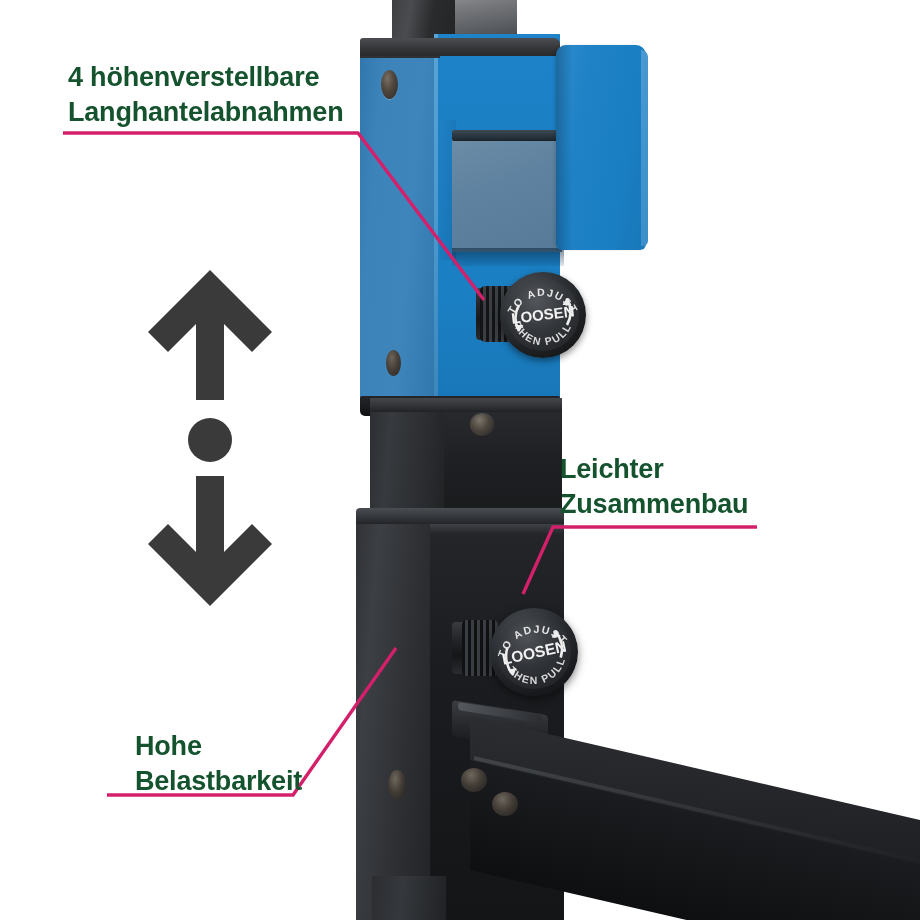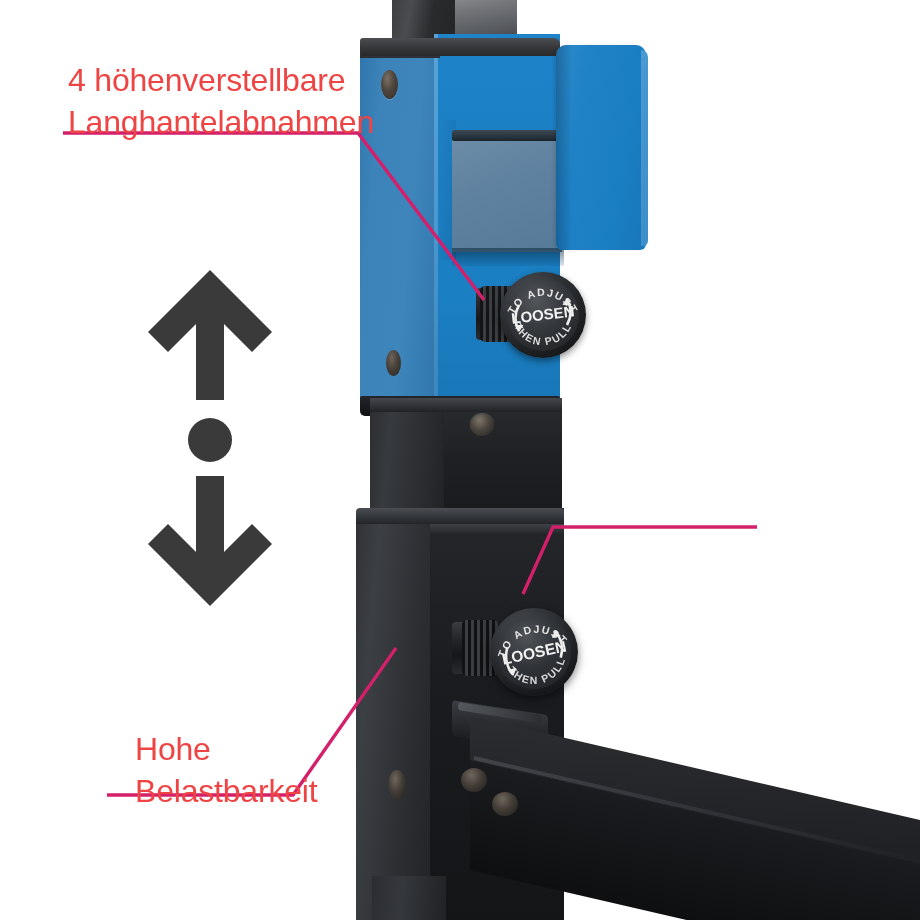--- a/index.html
+++ b/index.html
@@ -15,25 +15,25 @@
     position: relative;
     width: 920px;
     height: 920px;
     background: #ffffff;
     overflow: hidden;
   }
 
   
   .callout-text {
     position: absolute;
-    color: #ef4444;
+    color: #14532d;
     font-family: "Liberation Sans", sans-serif;
-    font-size: 32px;
+    font-size: 27px;
     line-height: 1.30;
-    font-weight: 400;
+    font-weight: 700;
     letter-spacing: -0.2px;
     white-space: pre-line;
     z-index: 40;
   }
   #callout-top-left-text { left: 68px; top: 60px; }
   #callout-right-text    { left: 560px; top: 452px; }
   #callout-bottom-left-text { left: 111px; top: 729px; margin-left: 24px; }
 
   
   #leader-lines {
@@ -413,17 +413,19 @@
 
       <path d="M 757 527 L 553 527 L 523 594"></path>
 
       <path d="M 107 795 L 293 795 L 396 648"></path>
     </g>
   </svg>
 
   <div class="callout-text" id="callout-top-left-text">4 höhenverstellbare
 Langhantelabnahmen</div>
 
+  <div class="callout-text" id="callout-right-text">Leichter
+Zusammenbau</div>
 
   <div class="callout-text" id="callout-bottom-left-text">Hohe
 Belastbarkeit</div>
 
 </div>
 
 </body></html>

